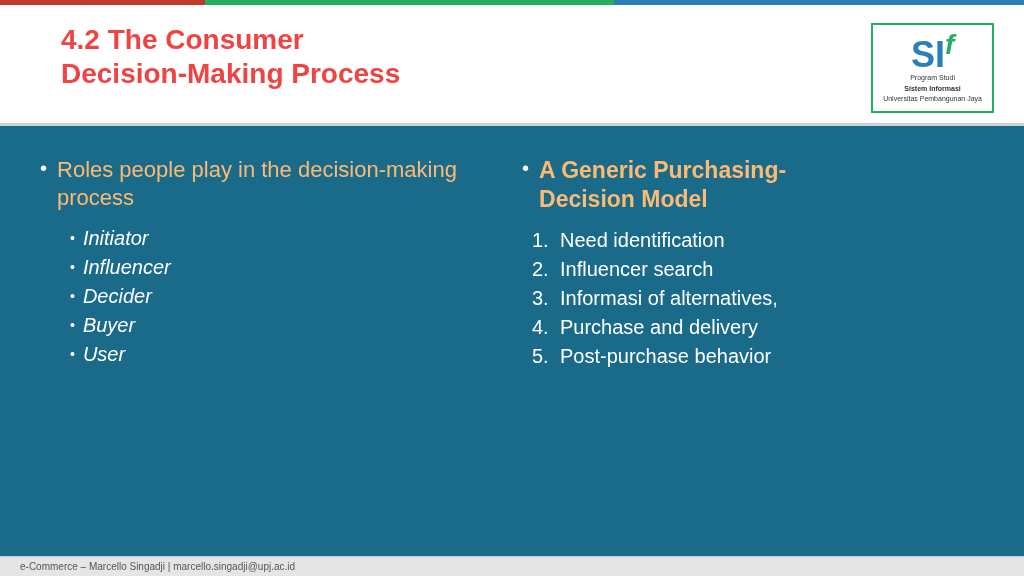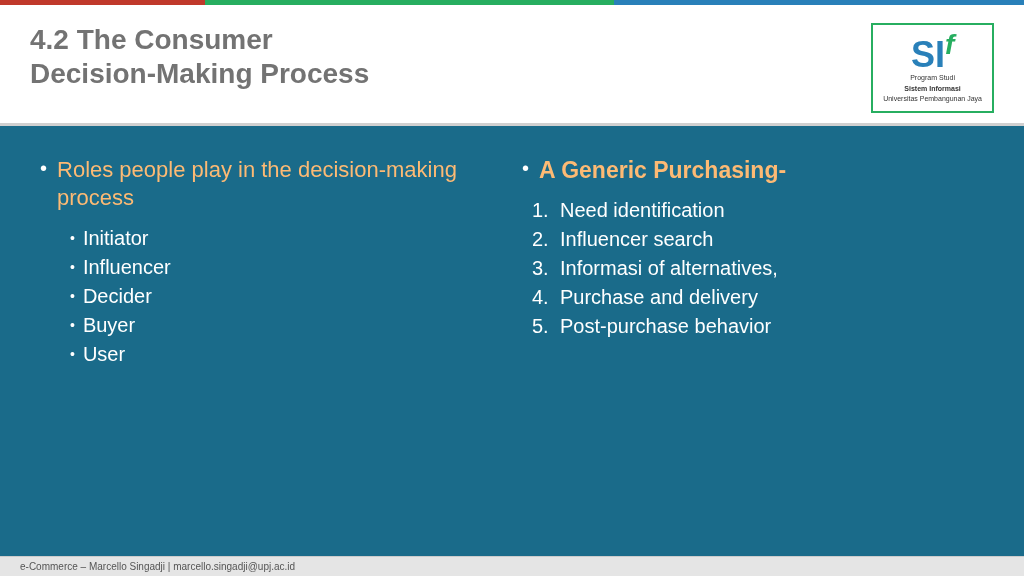--- a/index.html
+++ b/index.html
@@ -31,22 +31,23 @@
     }
 
     .header-title {
       display: flex;
       flex-direction: column;
     }
 
     .title-text {
       font-size: 28px;
       font-weight: 600;
-      color: #737373;
+      color: #ef4444;
       line-height: 1.2;
+      margin-left: 31px;
     }
 
     .logo-area {
       display: flex;
       align-items: flex-end;
       justify-content: center;
       min-width: 110px;
     }
 
     .logo-box {
@@ -114,20 +115,21 @@
     .sub-dot {
       color: #fff;
       font-size: 14px;
       margin-right: 8px;
       margin-top: 3px;
     }
 
     .sub-text {
       font-size: 20px;
       color: #fff;
+      font-style: italic;
     }
 
     .numbered-list {
       margin-left: 10px;
       margin-top: 6px;
     }
 
     .numbered-item {
       display: flex;
       align-items: flex-start;
@@ -217,20 +219,21 @@
           <span class="sub-text">User</span>
         </div>
       </div>
     </div>
 
     <div class="column">
       <div class="bullet-item">
         <span class="bullet-dot">•</span>
         <span class="bullet-text-main bold">
           <span>A Generic Purchasing-</span><br>
+          <span>Decision Model</span>
         </span>
       </div>
       <div class="numbered-list">
         <div class="numbered-item">
           <span class="num-label">1.</span>
           <span class="num-text">Need identification</span>
         </div>
         <div class="numbered-item">
           <span class="num-label">2.</span>
           <span class="num-text">Influencer search</span>

